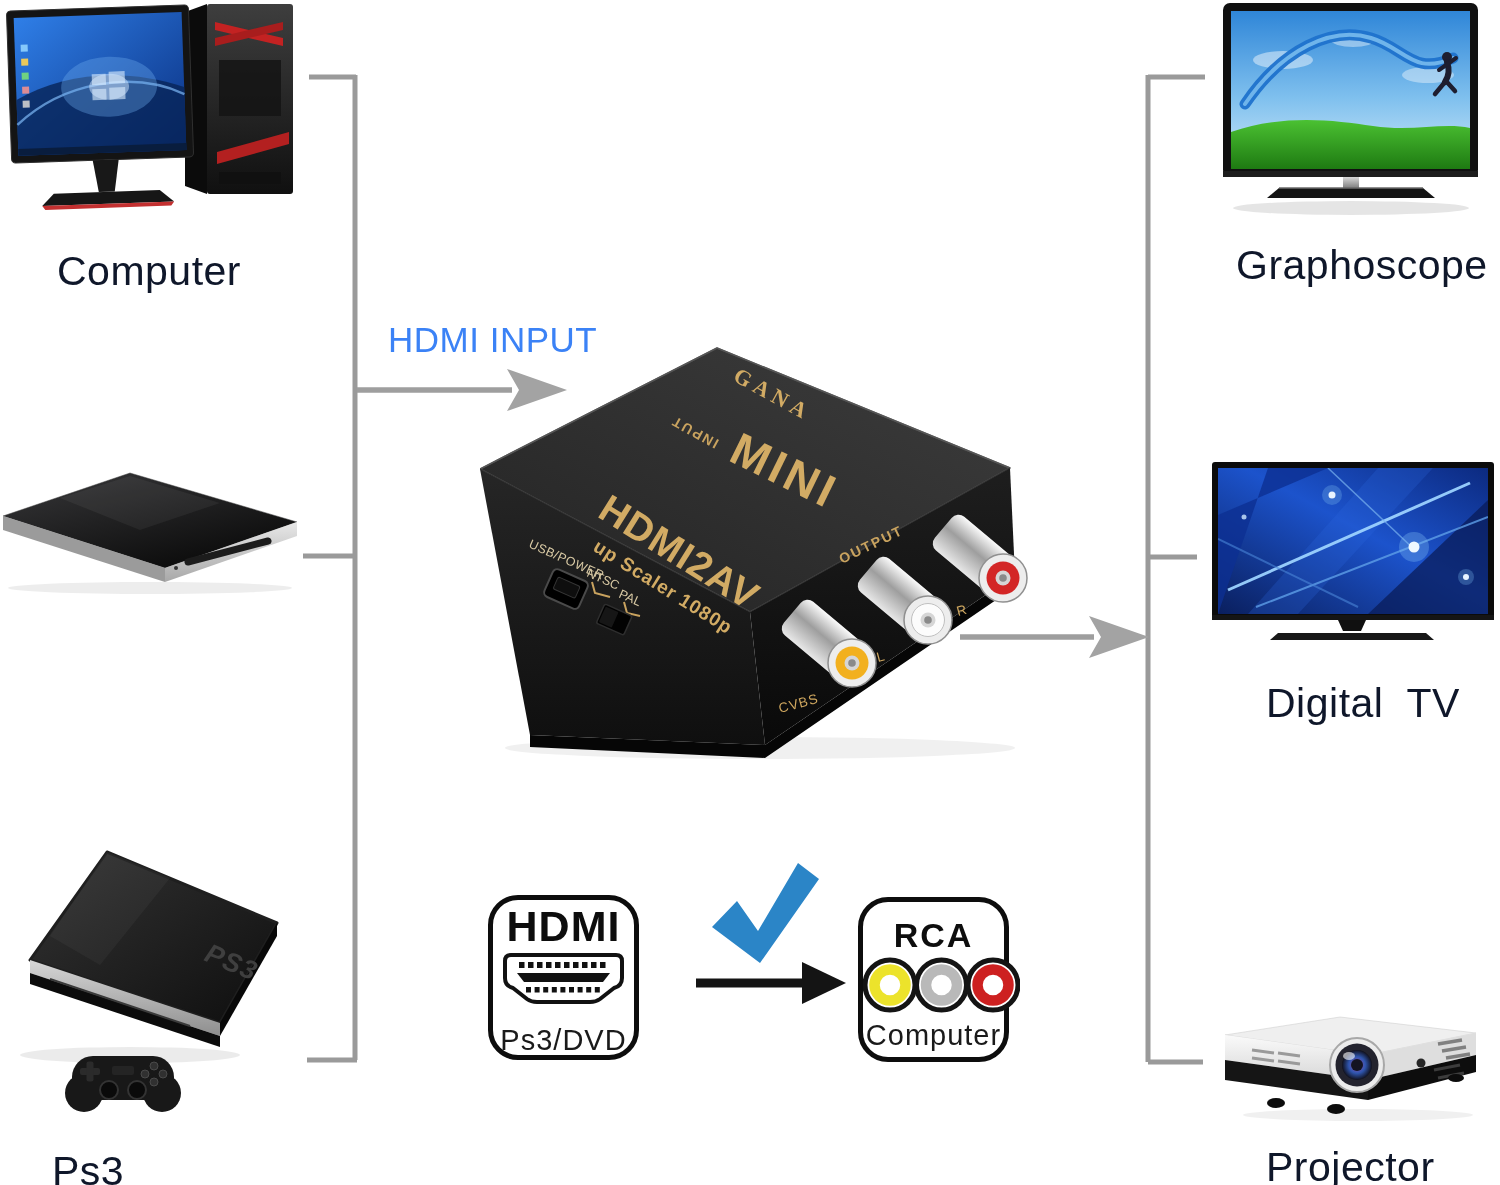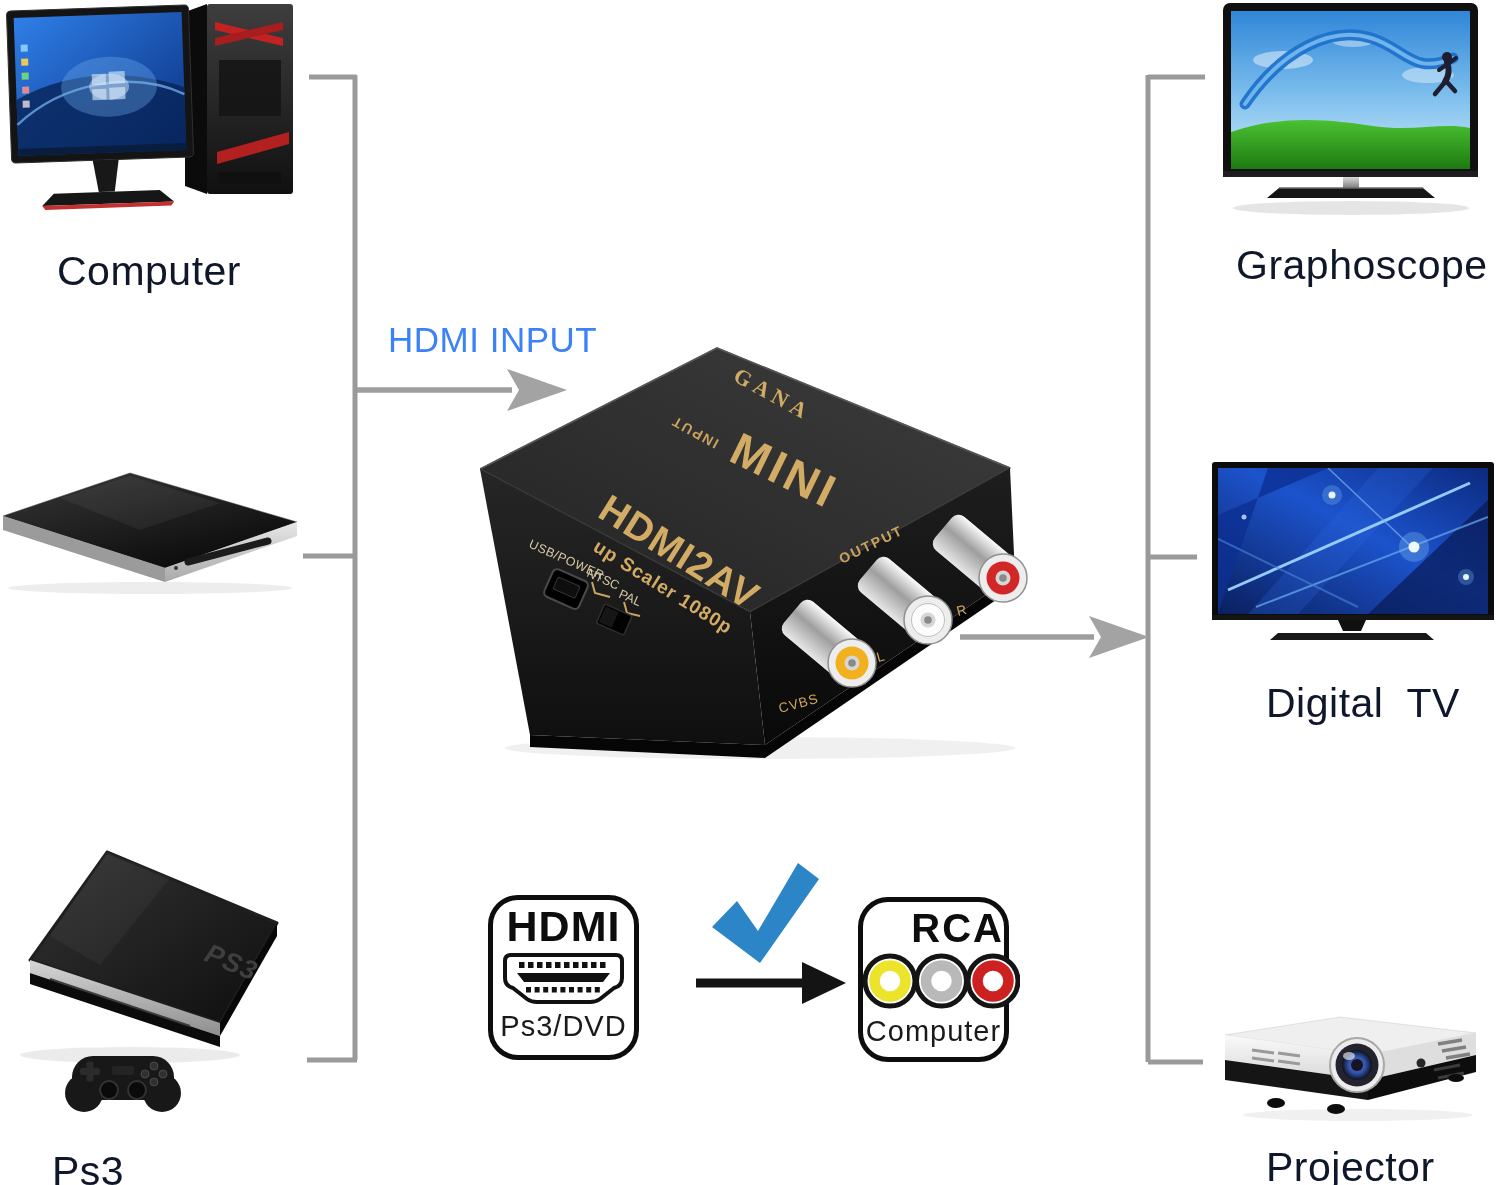--- a/index.html
+++ b/index.html
@@ -5,22 +5,22 @@
   html,body{margin:0;padding:0;background:#fff;}
   .canvas{position:relative;width:1500px;height:1185px;background:#fff;
           font-family:"Liberation Sans",sans-serif;overflow:hidden;}
   .abs{position:absolute;}
   .device-label{position:absolute;font-size:41px;color:#0f172a;letter-spacing:.5px;white-space:pre;}
   .flow-label{position:absolute;font-size:35px;color:#3b82f6;letter-spacing:.5px;}
   .card{position:absolute;width:151px;height:165px;box-sizing:border-box;border:5px solid #0d0d0d;
         border-radius:30px;background:#fff;text-align:center;}
   .card-title{font-weight:bold;color:#0d0d0d;}
   .hdmi-title{font-size:43px;margin-top:2px;letter-spacing:1px;}
-  .rca-title{font-size:40px;margin-top:4px;letter-spacing:2px;text-align:right;}
-  .card-caption{font-size:29px;color:#1a1a1a;letter-spacing:1px;margin-top:4px;}
+  .rca-title{font-size:34px;margin-top:14px;letter-spacing:2px;}
+  .card-caption{font-size:29px;color:#1a1a1a;letter-spacing:1px;margin-top:18px;}
   svg text{font-family:"Liberation Sans",sans-serif;}
   .serif-text{font-family:"Liberation Serif",serif;}
 </style>
 </head>
 <body>
 
 <div class="canvas">
 
   <svg class="abs" style="left:0;top:0" width="1500" height="1185" viewBox="0 0 1500 1185">
     <path d="M309 77 H356 M355 75 V1060 M307 1060 H357 M303 556 H357" stroke="#9a9a9a" stroke-width="5" fill="none"></path>

